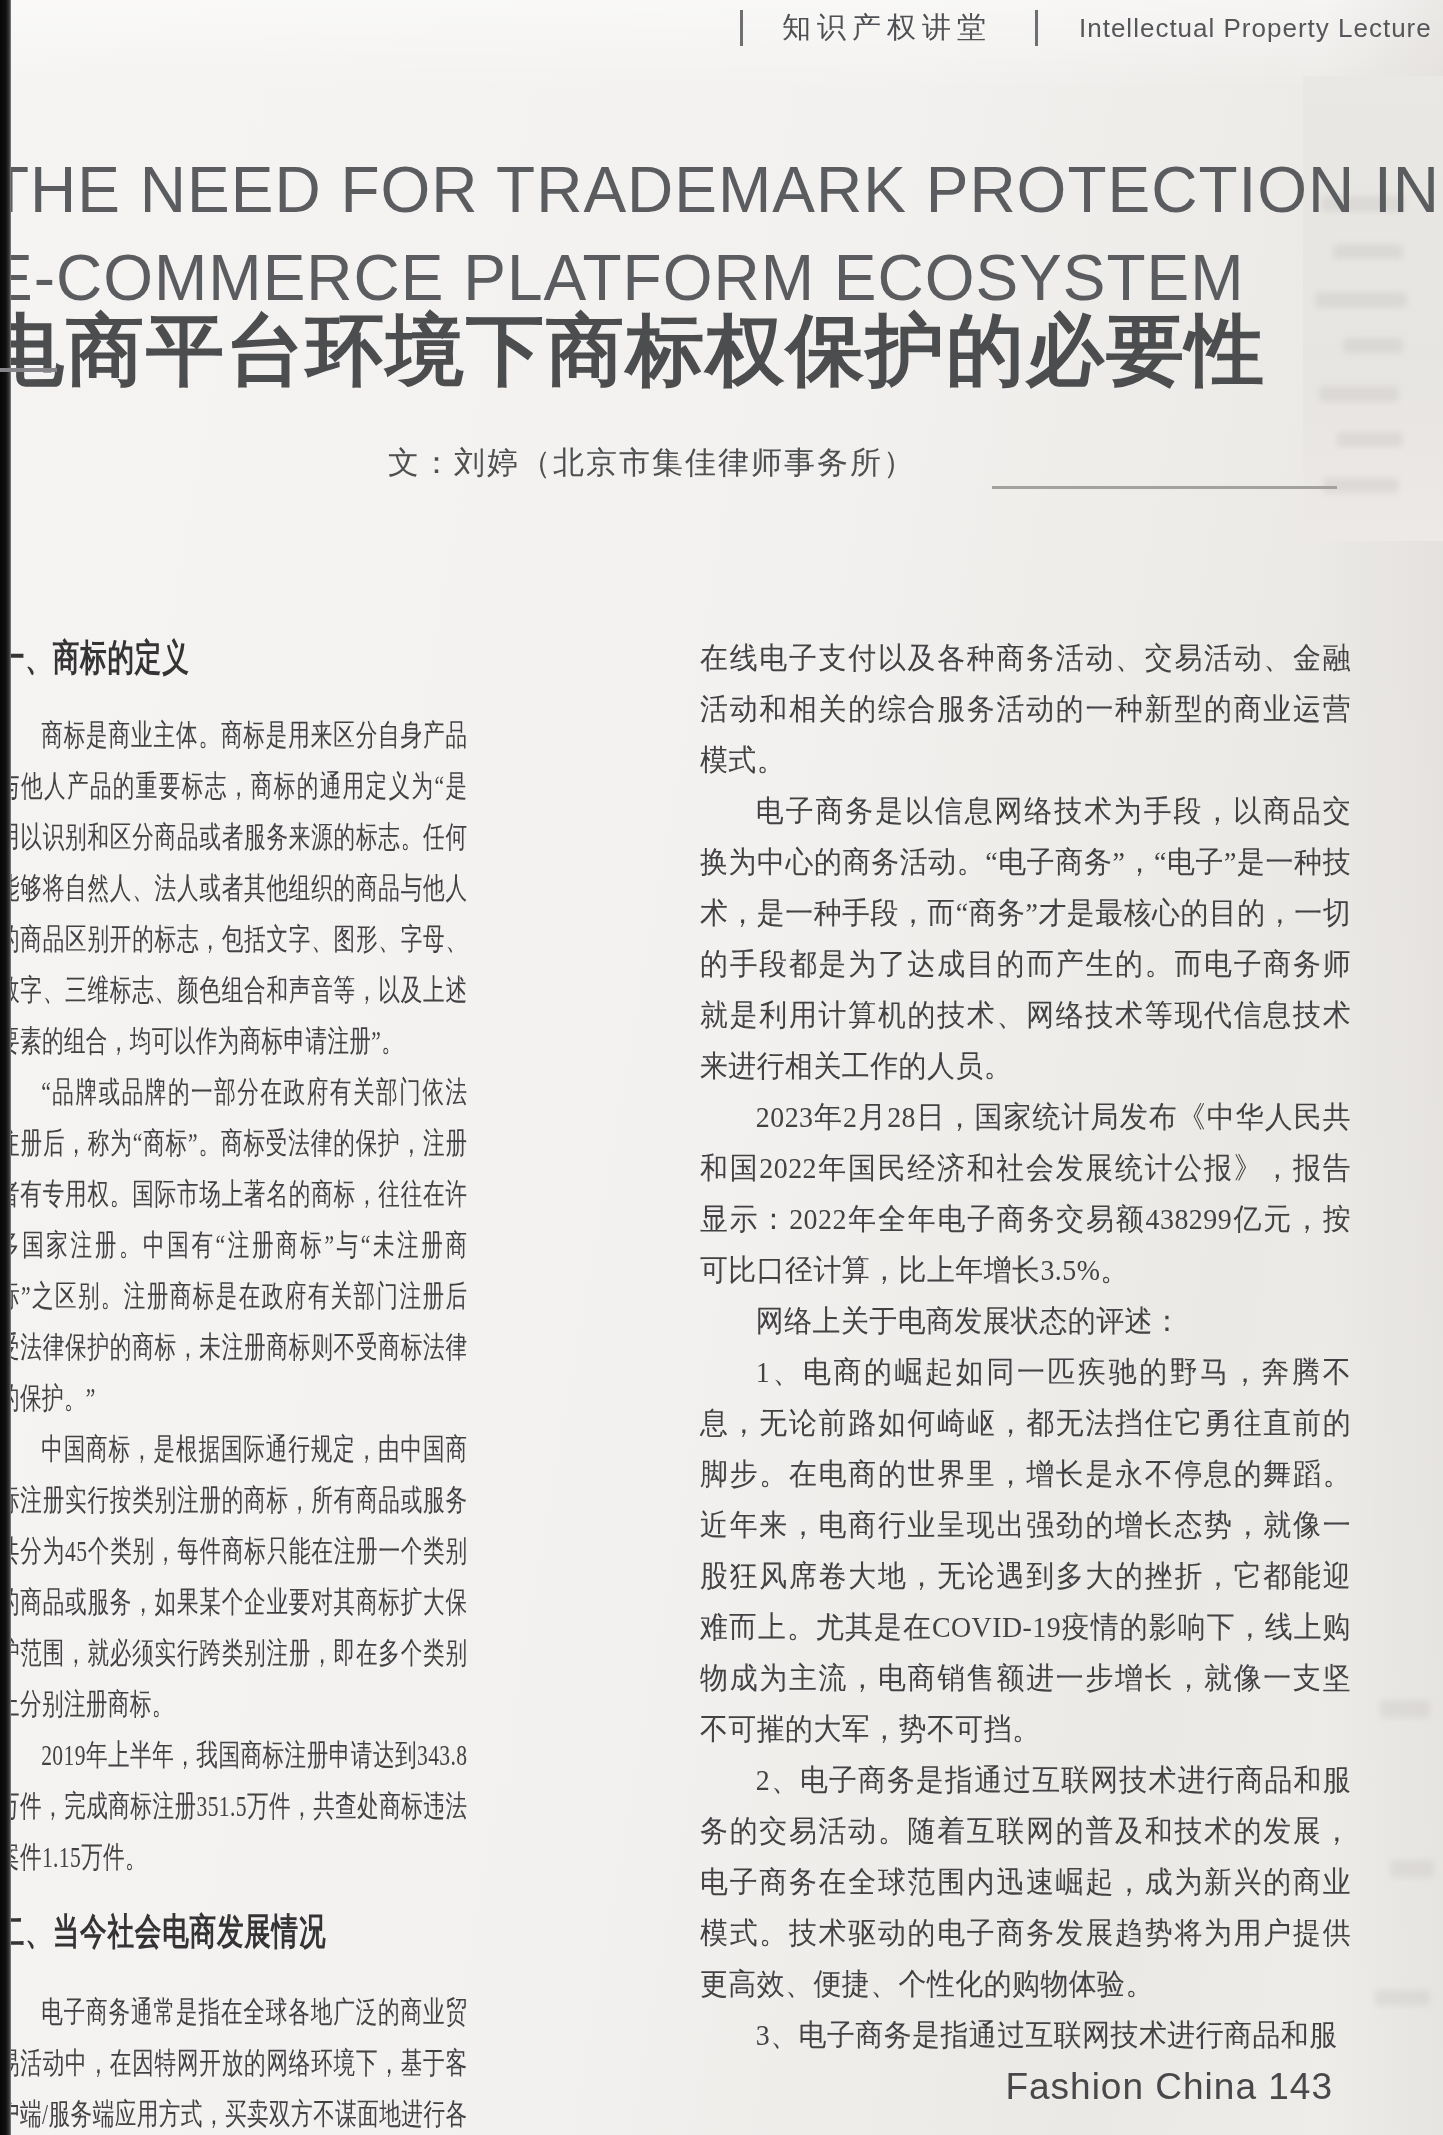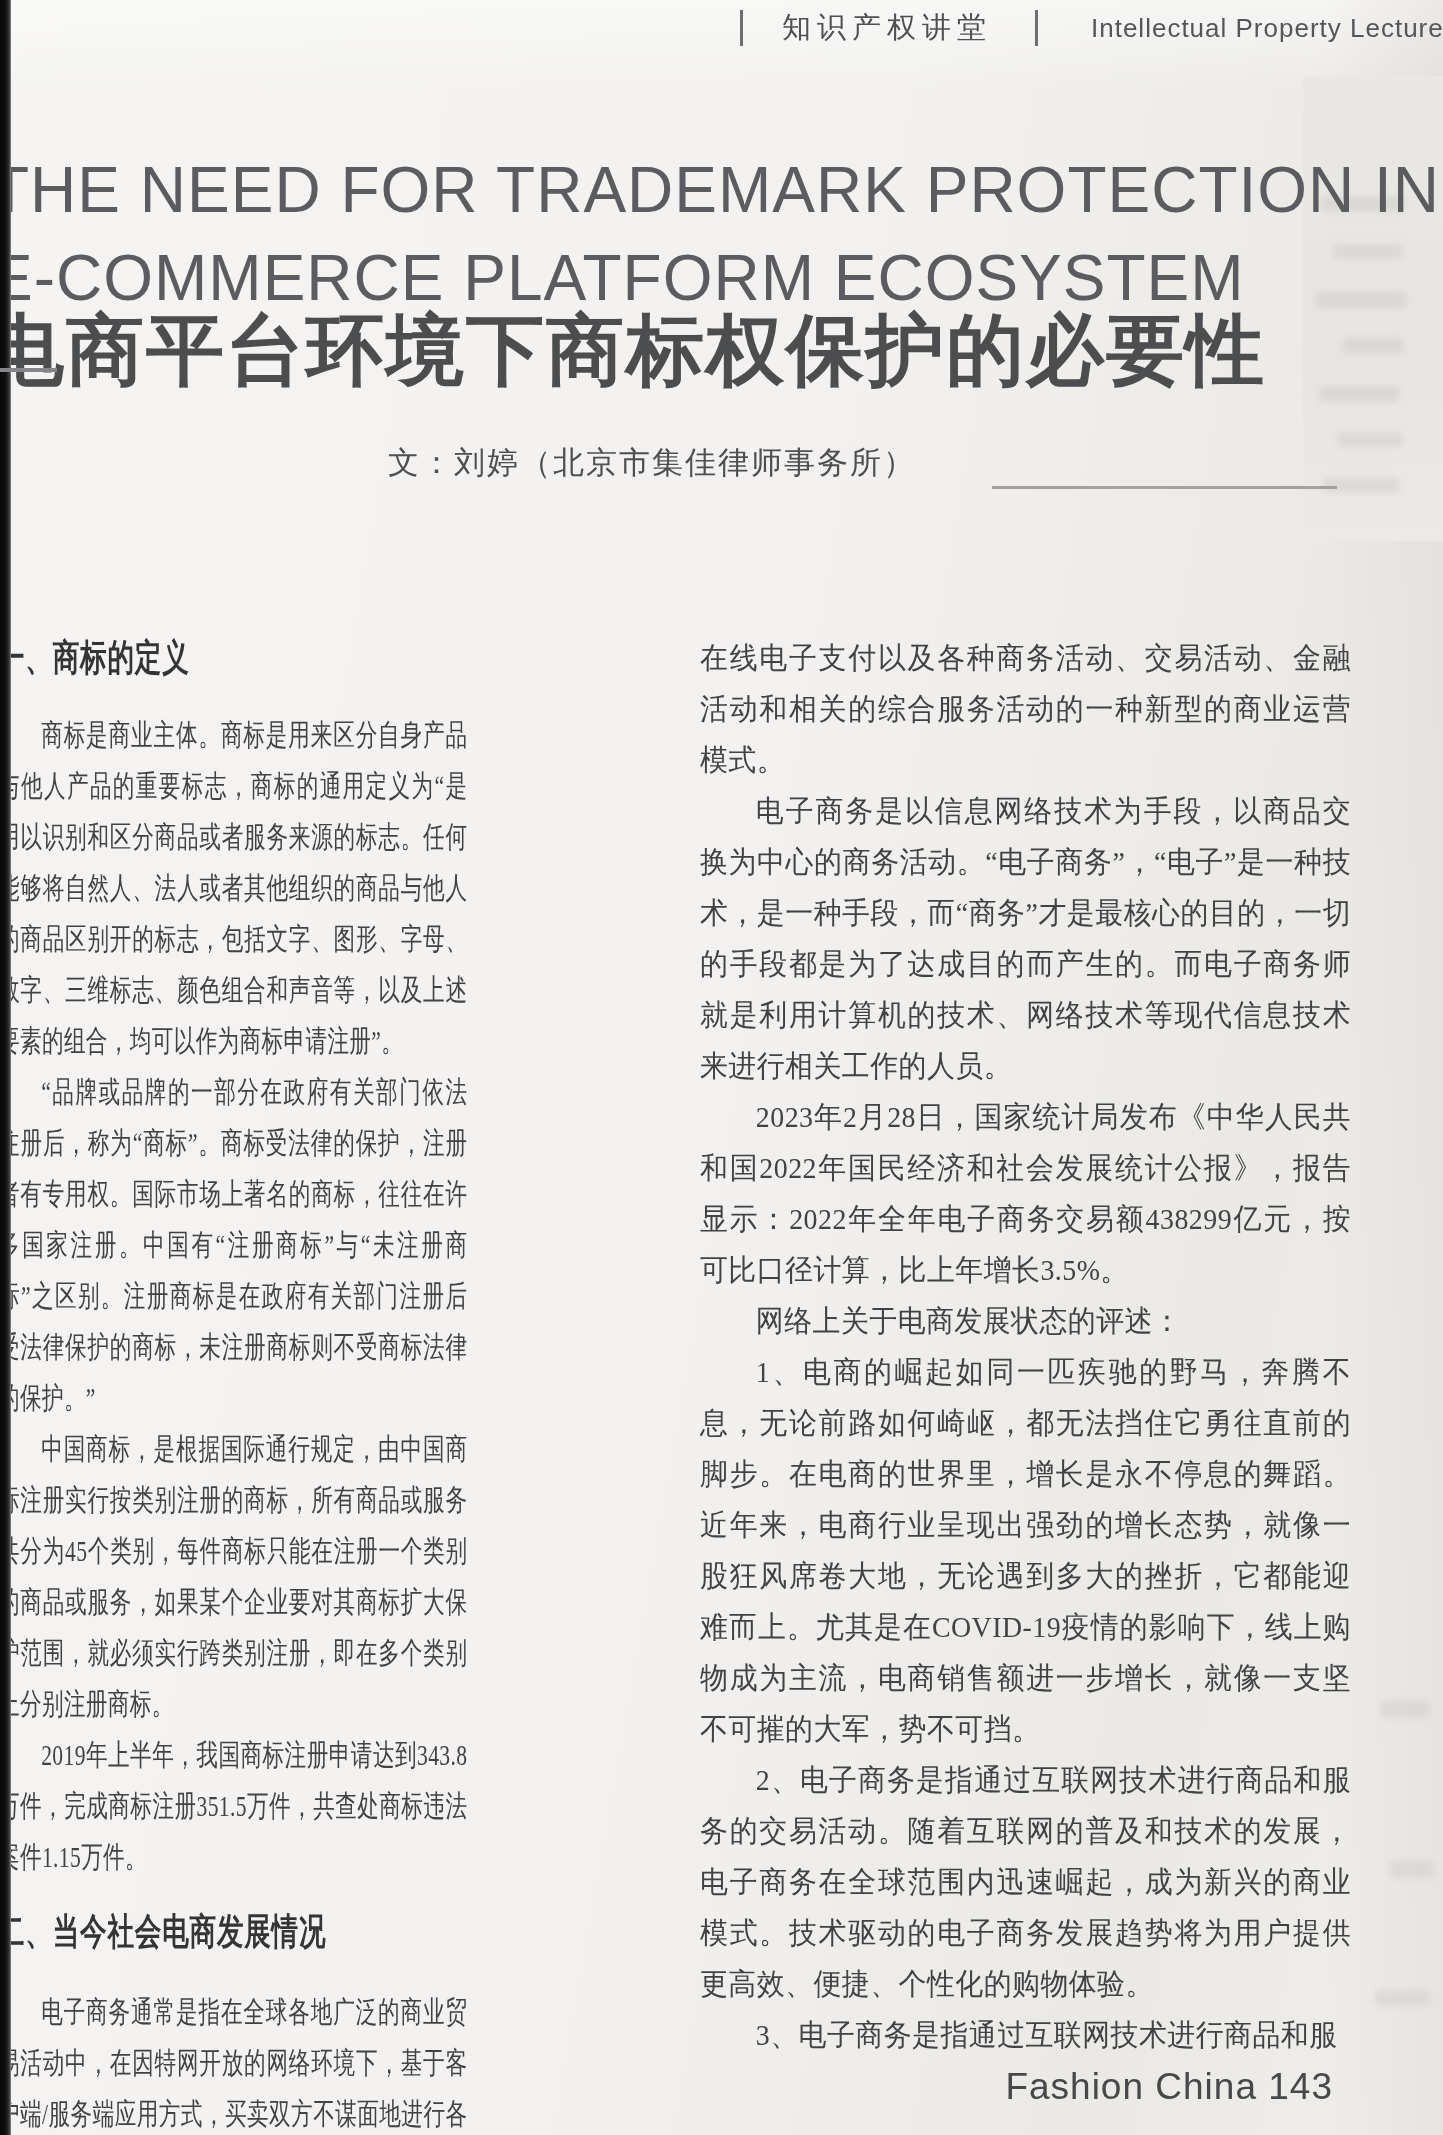--- a/index.html
+++ b/index.html
@@ -11,21 +11,21 @@
   
   .spine{position:absolute;left:0;top:0;width:11px;height:2135px;z-index:40;
          background:linear-gradient(90deg,#060606 0%,#111 55%,#3a3a3a 85%,#8a8a8a 100%);}
 
   
   .header{position:absolute;top:6px;left:740px;height:44px;display:flex;align-items:center;z-index:5;gap:15px;}
   .vbar{width:3px;height:36px;background:#6e6f72;}
   .h-zh{font-family:"Liberation Sans",sans-serif;font-size:29px;color:#4f5054;
         letter-spacing:6px;margin:0 28px 0 24px;white-space:nowrap;}
   .h-en{font-family:"Liberation Sans",sans-serif;font-size:26px;color:#55565a;
-        letter-spacing:1px;margin-left:38px;white-space:nowrap;}
+        letter-spacing:1px;margin-left:26px;white-space:nowrap;}
 
   
   .title-en{position:absolute;left:-10px;top:146px;width:1380px;z-index:5;
             font-family:"Liberation Sans",sans-serif;font-weight:300;font-size:64px;
             line-height:88px;color:#5b5c5f;letter-spacing:1px;white-space:nowrap;}
   .title-zh{position:absolute;left:-14px;top:300px;width:1380px;z-index:5;
             font-family:"Liberation Sans",sans-serif;font-weight:700;font-size:78px;
             line-height:100px;color:#4c4d4f;letter-spacing:2px;white-space:nowrap;}
   .byline{position:absolute;left:388px;top:442px;z-index:5;
           font-family:"Liberation Sans",sans-serif;font-size:31px;color:#4e4f51;letter-spacing:2px;}

